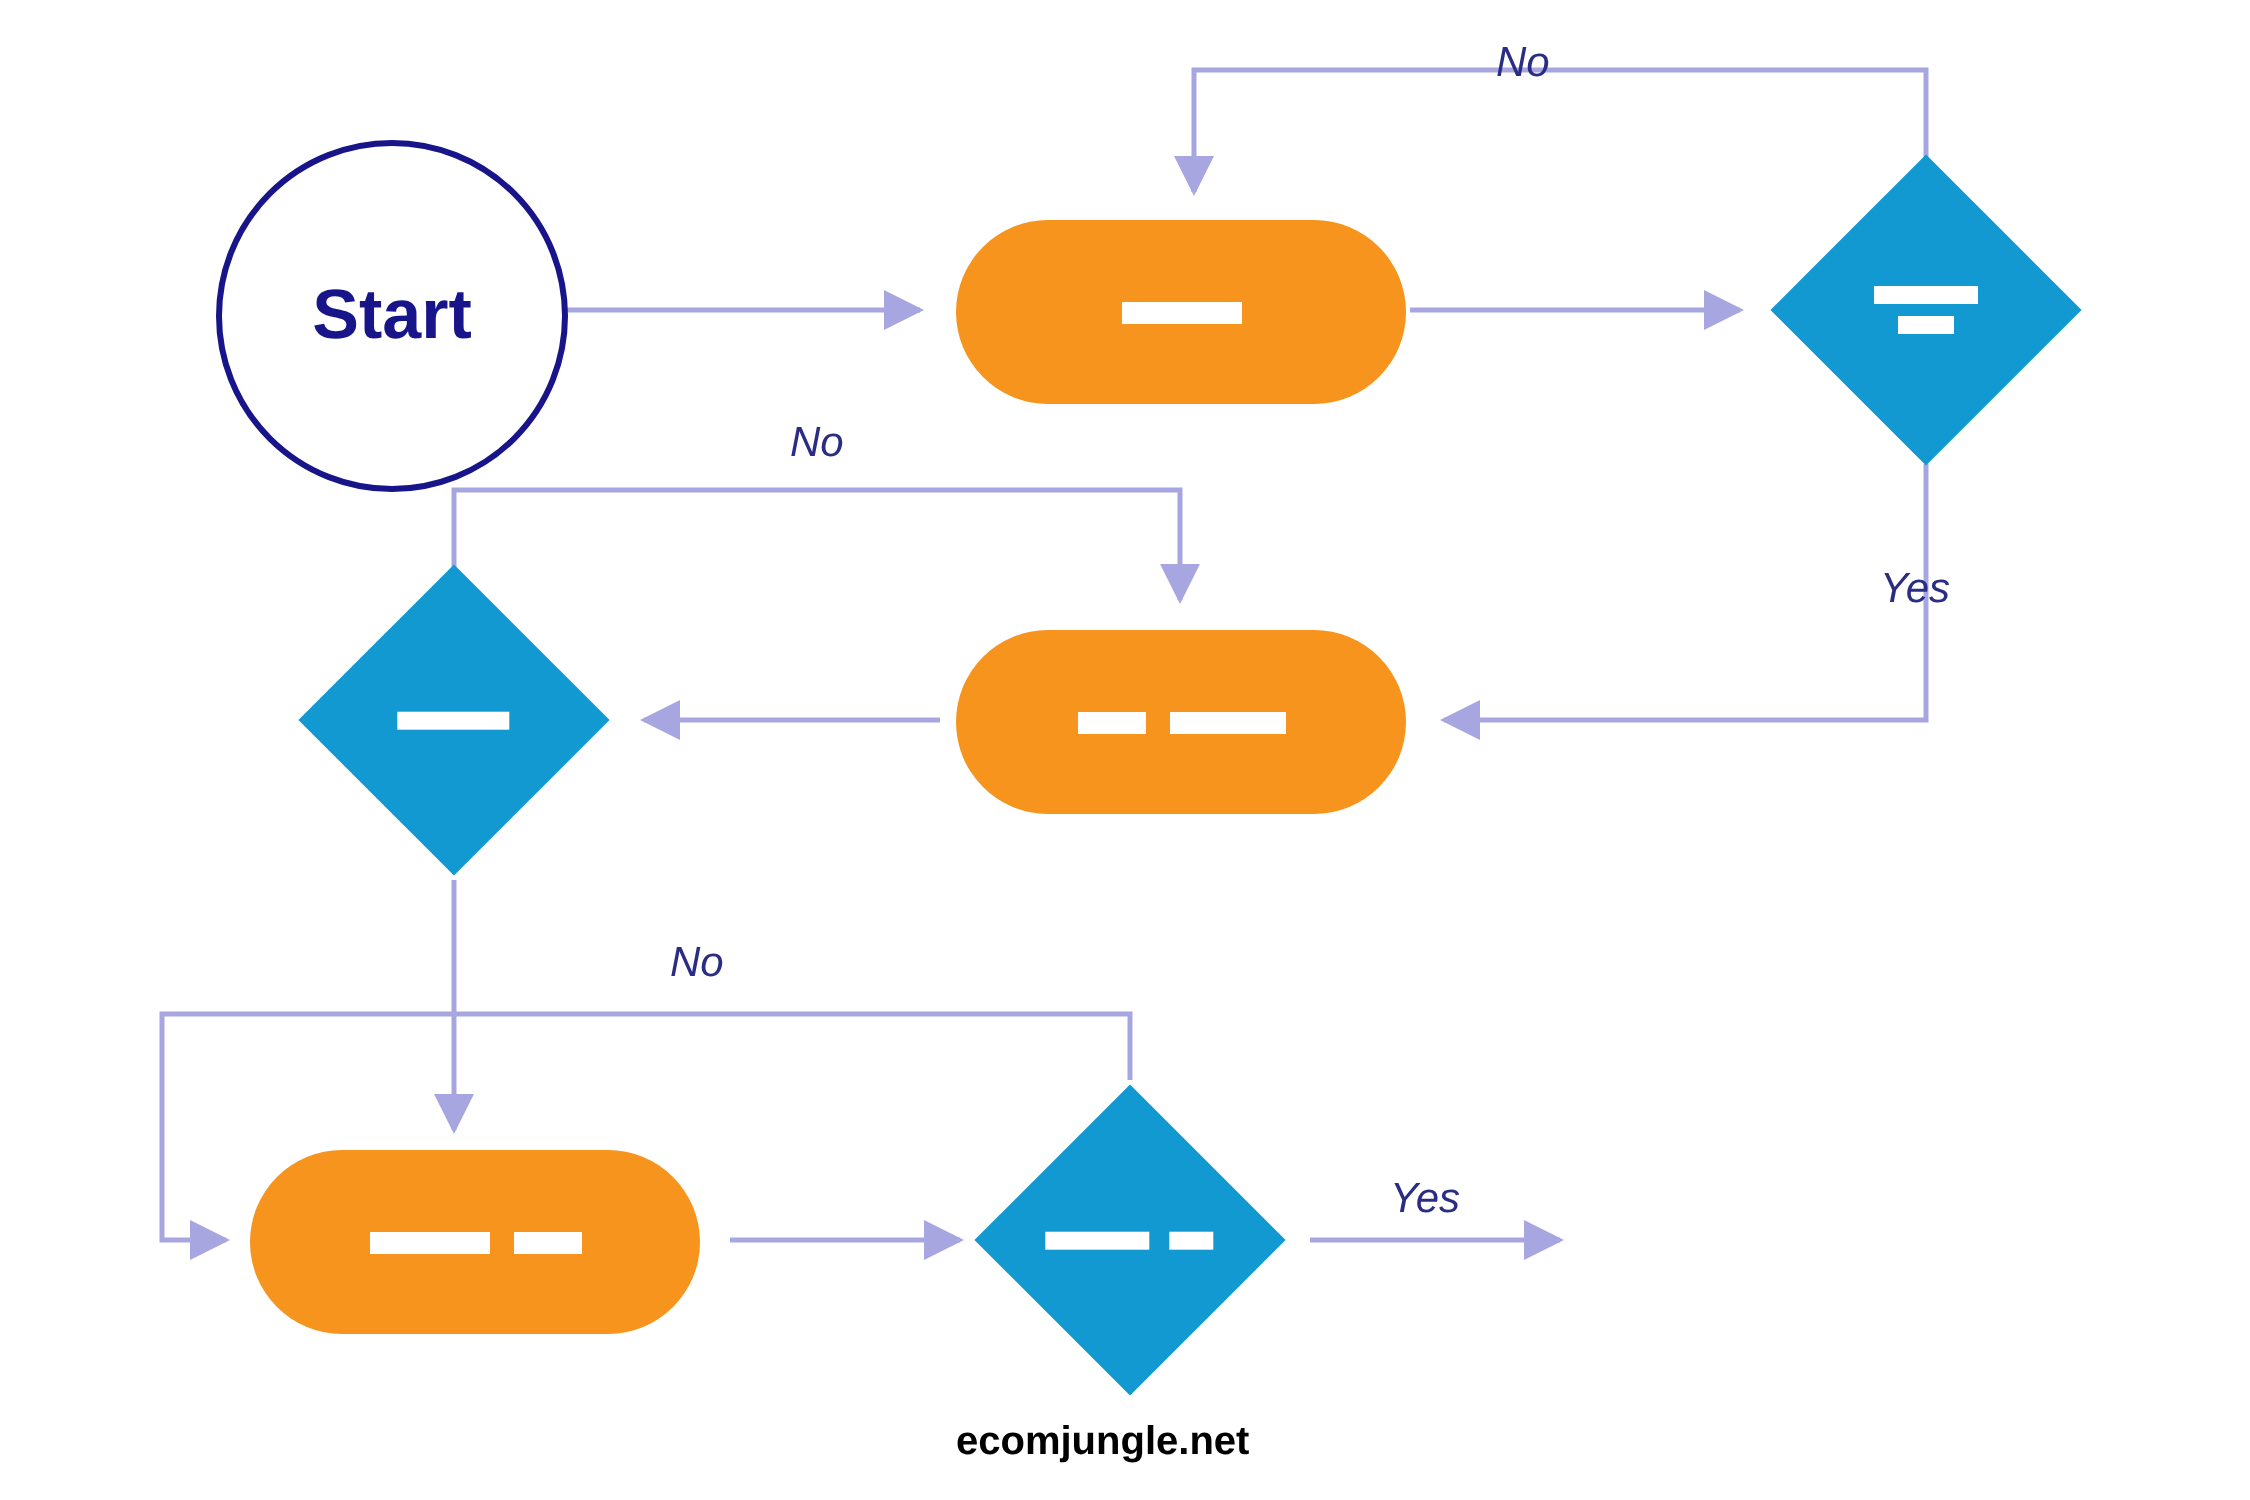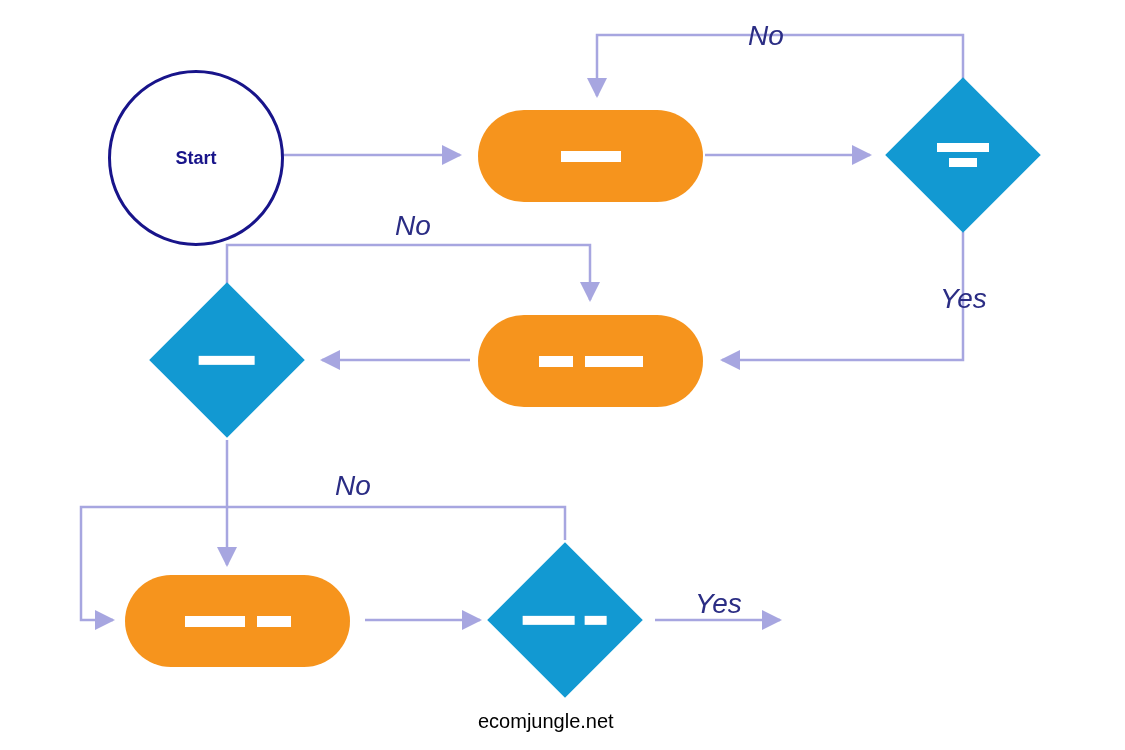--- a/index.html
+++ b/index.html
@@ -20,21 +20,21 @@
   .terminal {
     position: absolute;
     border: 3px solid #18148a;
     border-radius: 50%;
     background: #fff;
     display: flex;
     align-items: center;
     justify-content: center;
     font-weight: 700;
     color: #18148a;
-    font-size: 18px;
+    font-size: 35px;
   }
   
   .process {
     position: absolute;
     background: #f6941d;
     border-radius: 55px;
     display: flex;
     align-items: center;
     justify-content: center;
     gap: 12px;
@@ -65,27 +65,27 @@
   }
   .decision-inner .bar {
     height: 9px;
     background: #fff;
   }
   .decision-inner .barrow { display:flex; gap:10px; }
   
   .edge-label {
     position: absolute;
     font-style: italic;
-    font-size: 28px;
+    font-size: 21px;
     color: #2b2d84;
   }
   
   .attribution {
     position: absolute;
-    font-weight: 400;
+    font-weight: 700;
     font-size: 20px;
     color: #000;
   }
   svg.flowlines {
     position: absolute;
     left: 0; top: 0;
     width: 1125px;
     height: 750px;
     pointer-events: none;
   }

